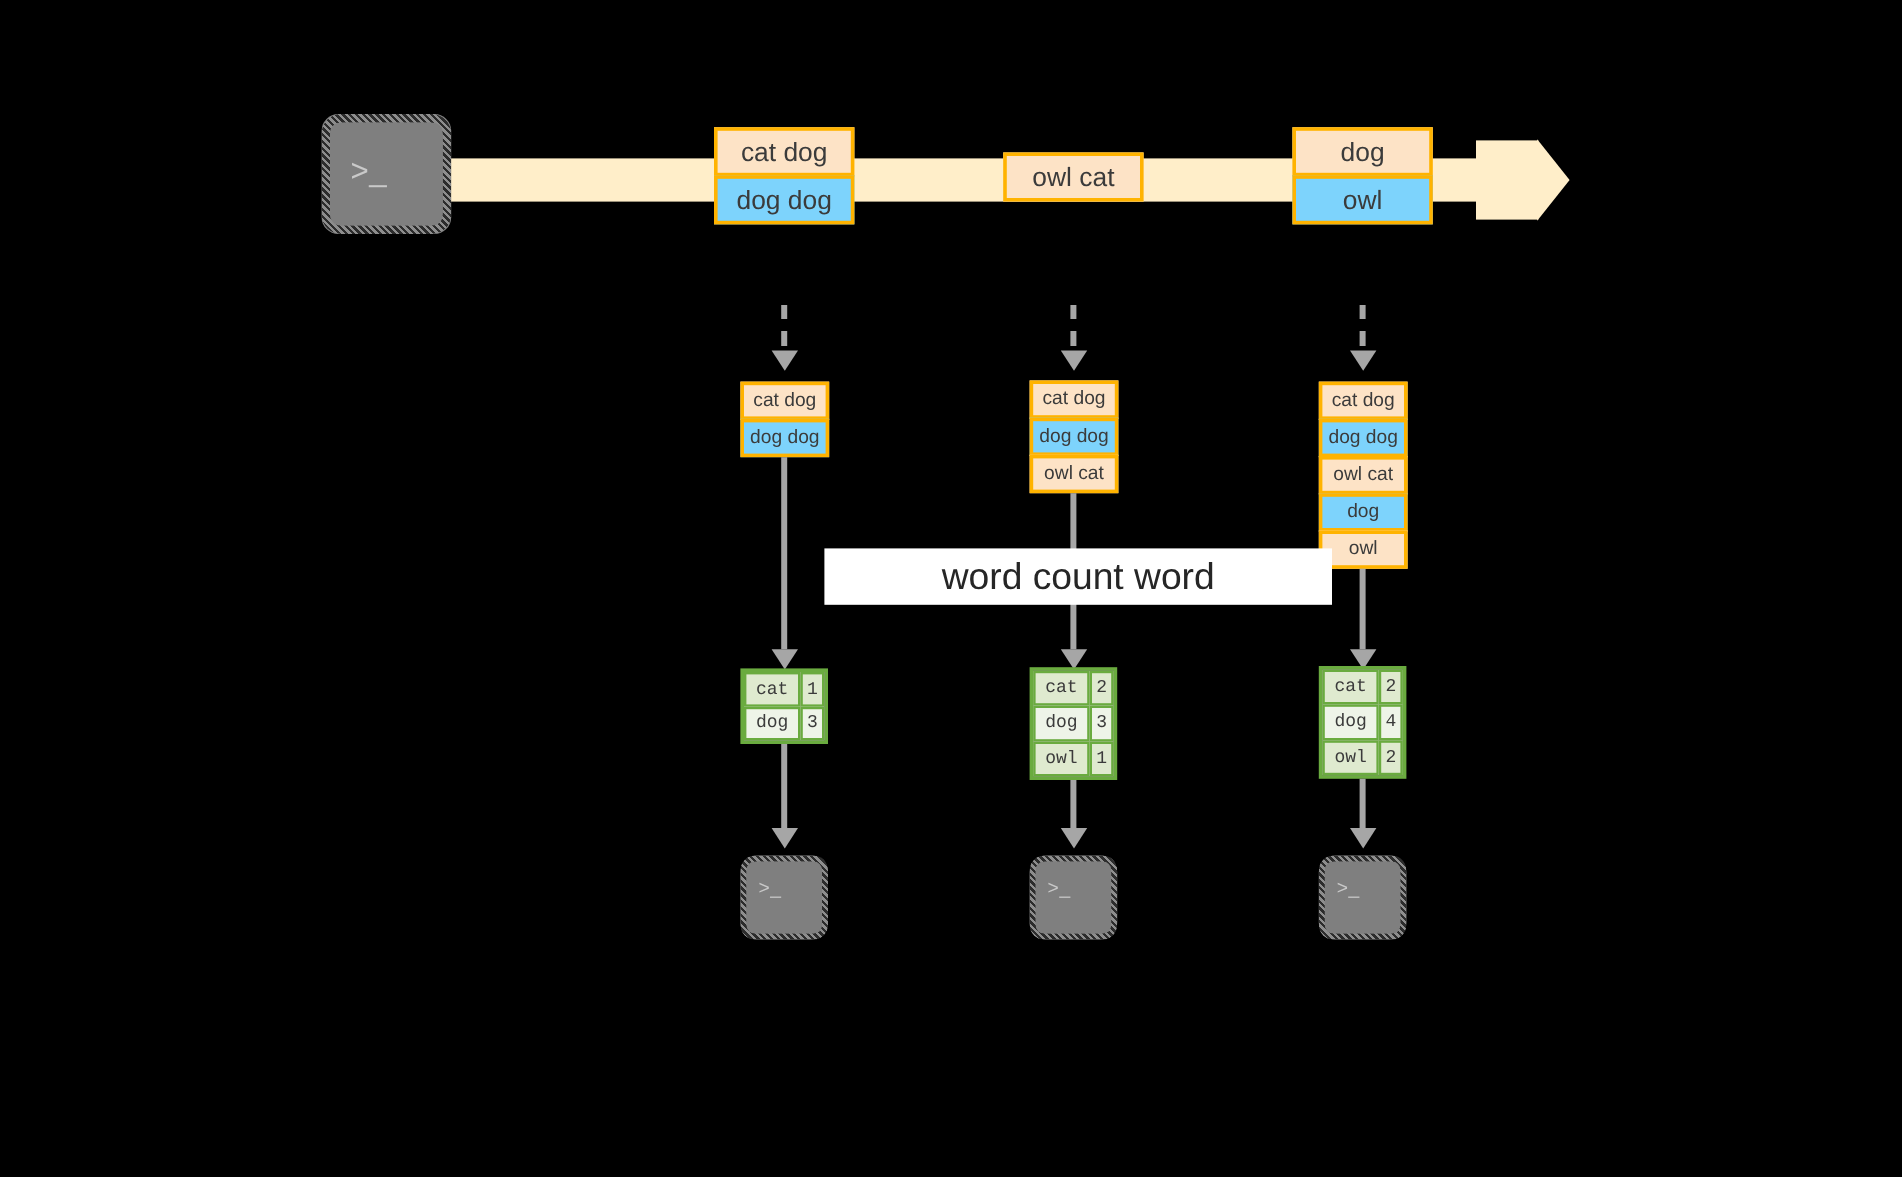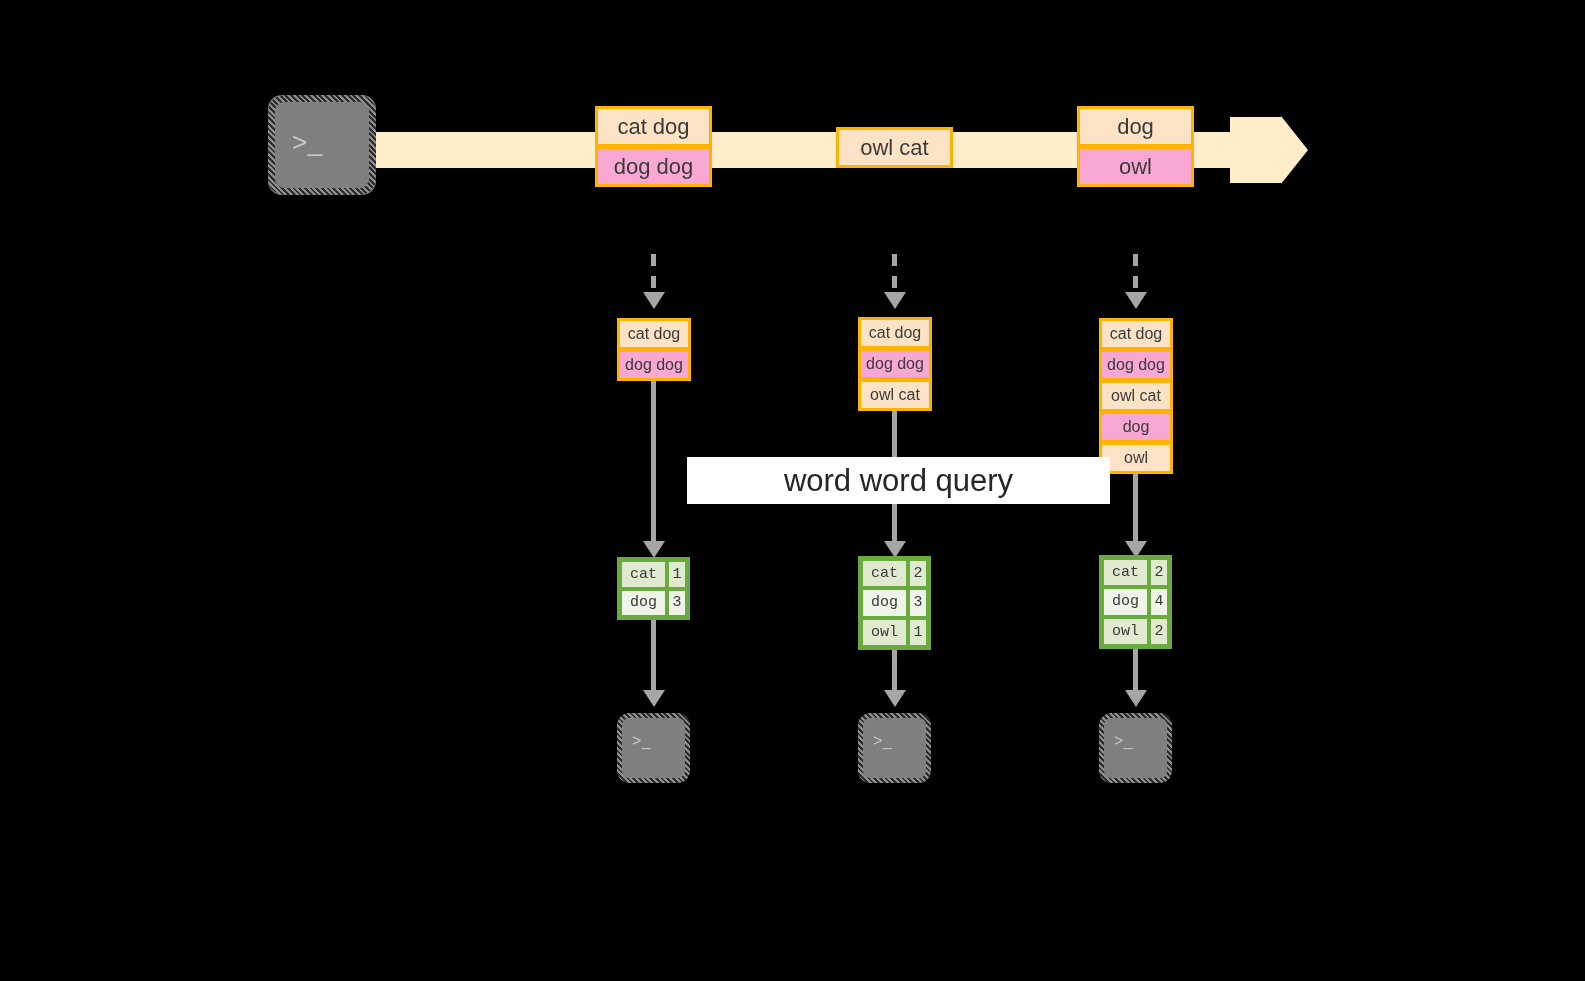--- a/index.html
+++ b/index.html
@@ -28,21 +28,21 @@
 
   
   .stream-band{position:absolute;background:#ffeec9;}
   .stream-head{position:absolute;width:0;height:0;}
 
   
   .obox{position:absolute;box-sizing:border-box;border:3px solid #ffb300;
         display:flex;align-items:center;justify-content:center;
         color:#3b3b3b;white-space:nowrap;}
   .obox.dark{background:#fde3c6;}
-  .obox.light{background:#f9a8d4;}
+  .obox.light{background:#7dd3fc;}
 
   
   .gtable{position:absolute;box-sizing:border-box;border:3px solid #6aab3f;
           display:flex;flex-direction:column;}
   .grow{display:flex;flex:1;}
   .gcell{box-sizing:border-box;display:flex;align-items:center;
          justify-content:center;color:#3b3b3b;border:2px solid #6aab3f;
          white-space:nowrap;font-family:Liberation Mono, monospace;}
   .gcell.k{flex:0 0 47px;}
   .gcell.v{flex:1;}
@@ -112,21 +112,21 @@
   <div class="gline" style="left:651px;top:381px;height:160px;"></div>
   <div class="ghead" style="left:643px;top:541px;"></div>
 
   <div class="gline" style="left:892px;top:411px;height:130px;"></div>
   <div class="ghead" style="left:884px;top:541px;"></div>
 
   <div class="gline" style="left:1133px;top:474px;height:67px;"></div>
   <div class="ghead" style="left:1125px;top:541px;"></div>
 
   <div class="banner" style="left:687px;top:457px;width:423px;height:47px;">
-    <span style="font-size:31px;">word word query</span>
+    <span style="font-size:31px;">word count word</span>
   </div>
 
   <div class="gtable" style="left:617px;top:557px;width:73px;height:63px;">
     <div class="grow dark">
       <div class="gcell k" style="font-size:15px;">cat</div>
       <div class="gcell v" style="font-size:15px;">1</div>
     </div>
     <div class="grow light">
       <div class="gcell k" style="font-size:15px;">dog</div>
       <div class="gcell v" style="font-size:15px;">3</div>

